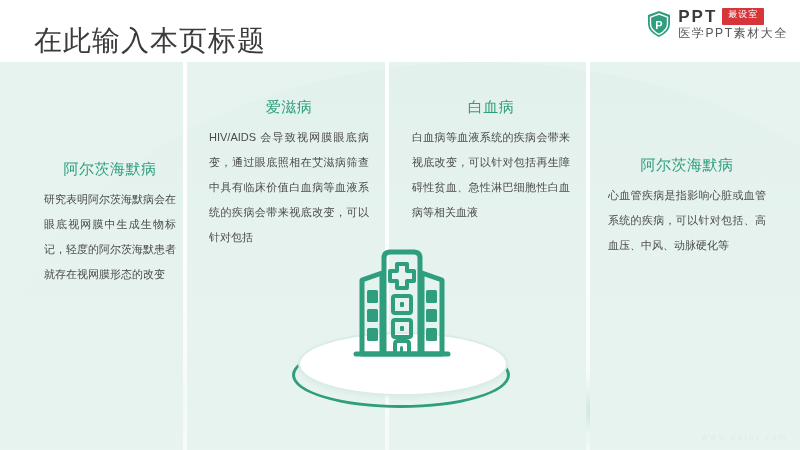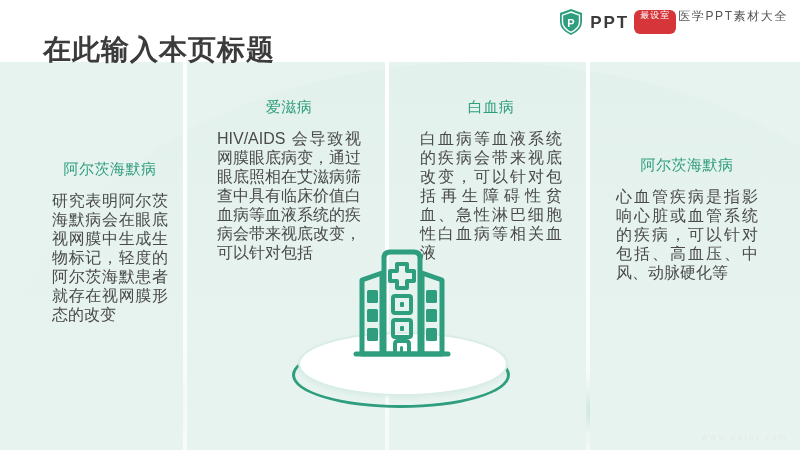--- a/index.html
+++ b/index.html
@@ -108,91 +108,90 @@
   }
   .col-title {
     font-size: 15px;
     font-weight: normal;
     color: #2f9e7e;
     text-align: center;
     margin: 0 0 8px 0;
     letter-spacing: 0.5px;
   }
   .col-body {
-    font-size: 16px;
-    line-height: 19px;
+    font-size: 11px;
+    line-height: 25px;
     color: #4a4a4a;
-    margin: 12px;
+    margin: 4px;
     text-align: justify;
   }
 
   #col1 { left: 40px;  top: 160px; width: 140px; }
   #col2 { left: 205px; top: 98px;  width: 168px; }
   #col3 { left: 408px; top: 98px;  width: 166px; }
   #col4 { left: 604px; top: 156px; width: 166px; }
 
   
   #title-wrap {
     position: absolute;
     left: 34px;
     top: 22px;
     display: flex;
     align-items: center;
     gap: 12px;
   }
   #page-title {
     font-size: 28px;
-    font-weight: bold;
+    font-weight: normal;
     color: #3b3b3b;
     letter-spacing: 1px;
-    margin: 9px;
+    margin: 0;
     white-space: nowrap;
   }
 
   
   #logo {
     position: absolute;
     right: 12px;
     top: 8px;
     display: flex;
     align-items: center;
     gap: 6px;
   }
   #logo-shield {
     width: 26px;
     height: 28px;
     flex: 0 0 auto;
   }
   #logo-text-block {
     display: flex;
-    flex-direction: row;
+    flex-direction: column;
     gap: 2px;
   }
   #logo-row-1 {
     display: flex;
     align-items: center;
     gap: 5px;
   }
   #logo-ppt {
     font-size: 17px;
     font-weight: bold;
     color: #3b3b3b;
     letter-spacing: 2px;
     line-height: 1;
   }
   #logo-badge {
     background: #d6353a;
     color: #ffffff;
     font-size: 9px;
-    padding: 2px 6px 13px 6px;
-    border-radius: 6px;
+    padding: 2px 6px 6px 6px;
+    border-radius: 1px;
     line-height: 1;
     letter-spacing: 1px;
     white-space: nowrap;
-    font-family: Liberation Mono, monospace;
   }
   #logo-sub {
     font-size: 12px;
     color: #555555;
     letter-spacing: 1.6px;
     line-height: 1;
     white-space: nowrap;
   }
 
   

